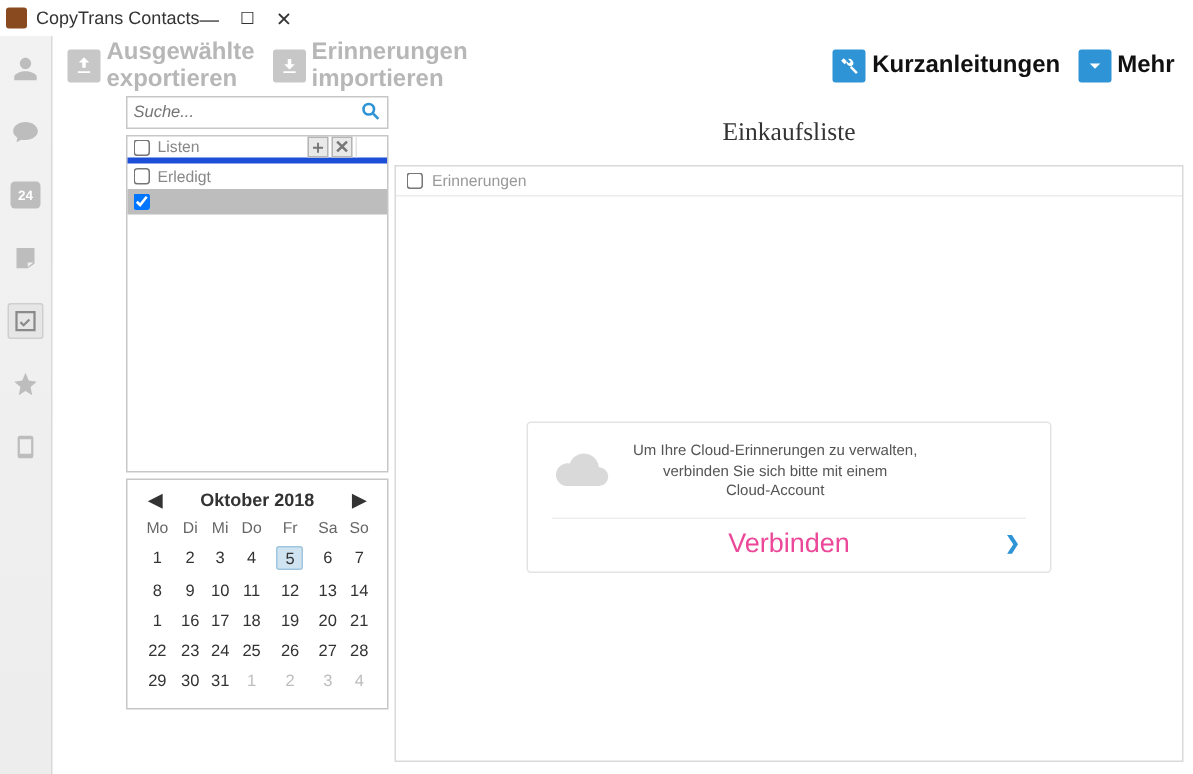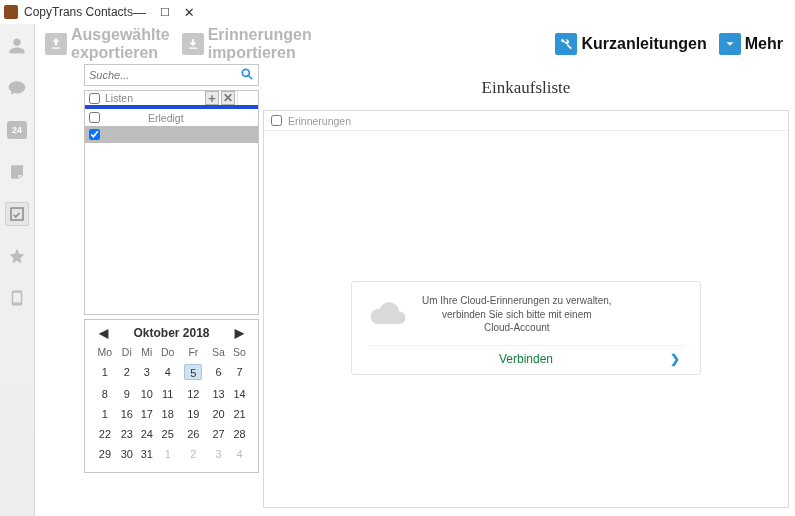--- a/index.html
+++ b/index.html
@@ -35,21 +35,21 @@
   .searchbox input { border: none; outline: none; flex: 1; font-size: 11px; color: #999; font-style: italic; }
   .searchbox .mag { color: #2f94d6; font-weight: bold; }
 
   .lists { border: 1px solid #c7c7c7; background: #fff; flex: 0 0 225px; display: flex; flex-direction: column; }
   .lists-header { display: flex; align-items: center; font-size: 10.5px; color: #888; border-bottom: 4px solid #1d4ed8; height: 18px; }
   .lists-header .cbx { width: 18px; display: flex; justify-content: center; }
   .lists-header .cbx input { width: 11px; height: 11px; }
   .lists-header .name { flex: 1; padding-left: 2px; }
   .lists-header .hdr-btns { display: flex; gap: 2px; padding-right: 2px; }
   .lists-header .hdr-btns span { width: 14px; height: 14px; border: 1px solid #b5b5b5; background: #e9e9e9; display: flex; align-items: center; justify-content: center; font-size: 12px; color: #777; font-weight: bold; cursor: pointer; }
-  .lists-row { display: flex; align-items: center; height: 17px; font-size: 10.5px; color: #888; gap: 43px; }
+  .lists-row { display: flex; align-items: center; height: 17px; font-size: 10.5px; color: #888; }
   .lists-row .cbx { width: 18px; display: flex; justify-content: center; }
   .lists-row .cbx input { width: 11px; height: 11px; }
   .lists-row .name { flex: 1; padding-left: 2px; }
   .lists-row.selected { background: #bdbdbd; color: #fff; }
   .lists .spacer { flex: 1; }
 
   .calendar { border: 1px solid #c7c7c7; background: #fff; padding: 6px 8px 8px 8px; }
   .cal-head { display: flex; align-items: center; justify-content: space-between; font-size: 12px; font-weight: 600; padding: 0 6px 4px 6px; }
   .cal-head .arrow { cursor: pointer; font-size: 12px; }
   table.cal { width: 100%; border-collapse: collapse; font-size: 11px; text-align: center; }
@@ -63,21 +63,21 @@
   .panel { border: 1px solid #d9d9d9; flex: 1; margin-bottom: 2px; position: relative; }
   .panel-header { display: flex; align-items: center; height: 20px; font-size: 10.5px; color: #999; border-bottom: 1px solid #ececec; }
   .panel-header .cbx { width: 24px; display: flex; justify-content: center; }
   .panel-header .cbx input { width: 11px; height: 11px; }
 
   .cloud-box { position: absolute; top: 170px; left: 50%; transform: translateX(-50%); width: 350px; border: 1px solid #e3e3e3; border-radius: 3px; padding: 12px 16px 8px 16px; background: #fff; }
   .cloud-top { display: flex; gap: 14px; align-items: center; }
   .cloud-top svg { width: 40px; height: 28px; fill: #d9d9d9; flex: 0 0 40px; }
   .cloud-msg { font-size: 10px; color: #555; text-align: center; line-height: 1.35; }
   .cloud-connect { margin-top: 10px; border-top: 1px solid #eee; padding-top: 6px; display: flex; align-items: center; justify-content: center; position: relative; cursor: pointer; }
-  .cloud-connect span.lbl { color: #15803d; font-size: 12px; }
+  .cloud-connect span.lbl { color: #ec4899; font-size: 18px; }
   .cloud-connect span.arrow { position: absolute; right: 4px; color: #2f94d6; font-weight: bold; }
   .lists-header .col-divider { width:1px; background:#e3e3e3; align-self:stretch; margin:0 20px 0 0;}
 </style>
 </head>
 <body>
 
 <div class="titlebar">
   <div class="titlebar-left">
     <span class="app-icon"></span>
     <span class="titlebar-title">CopyTrans Contacts</span>

